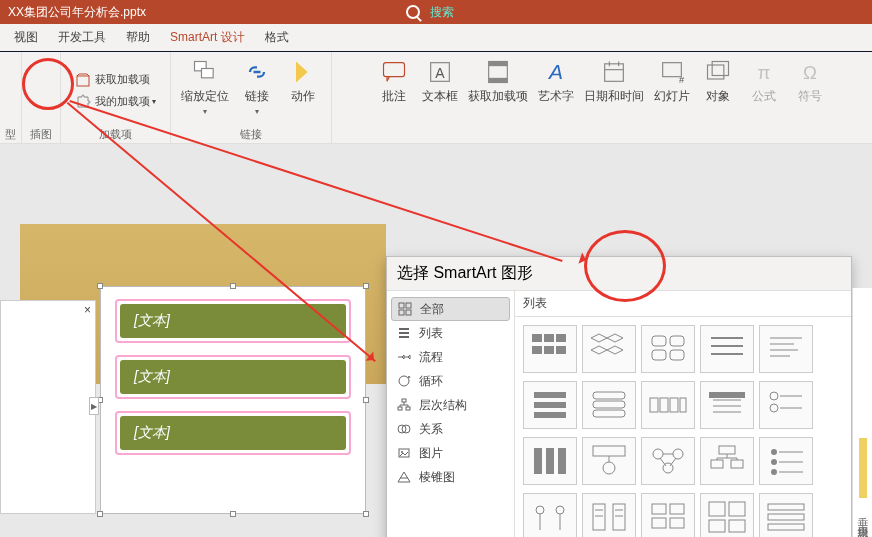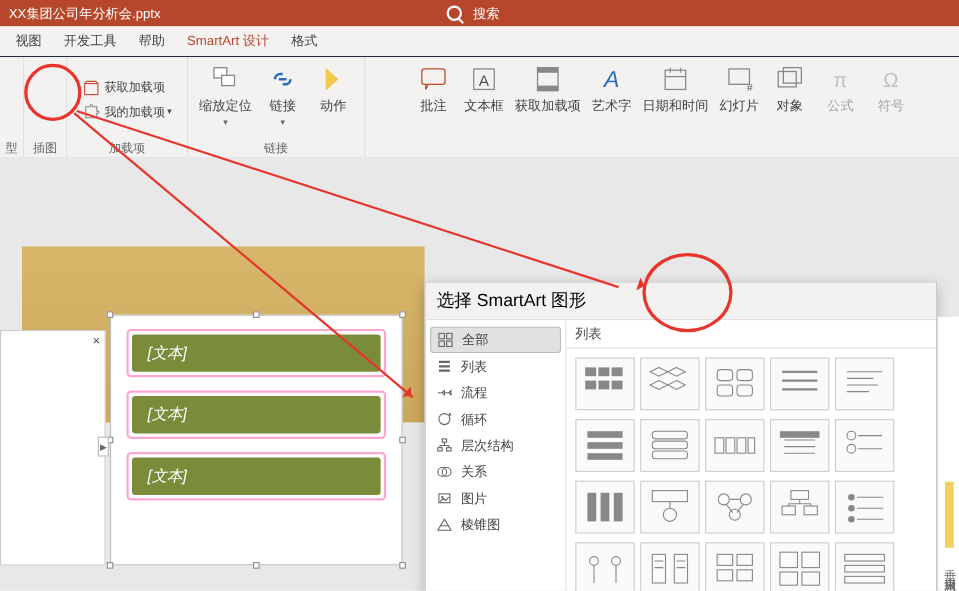--- a/index.html
+++ b/index.html
@@ -19,21 +19,21 @@
     height: 24px;
     display: flex;
     align-items: center;
     padding: 0 8px;
   }
   .title-bar .filename { flex: 0 0 auto; font-size: 12px; }
   .title-bar .search-area {
     margin-left: 260px;
     display: flex;
     align-items: center;
-    color: #ffffff;
+    color: #5eead4;
   }
   .title-bar .search-icon {
     width: 14px; height: 14px;
     border: 2px solid #fff;
     border-radius: 50%;
     position: relative;
     margin-right: 10px;
   }
   .title-bar .search-icon::after {
     content: "";

